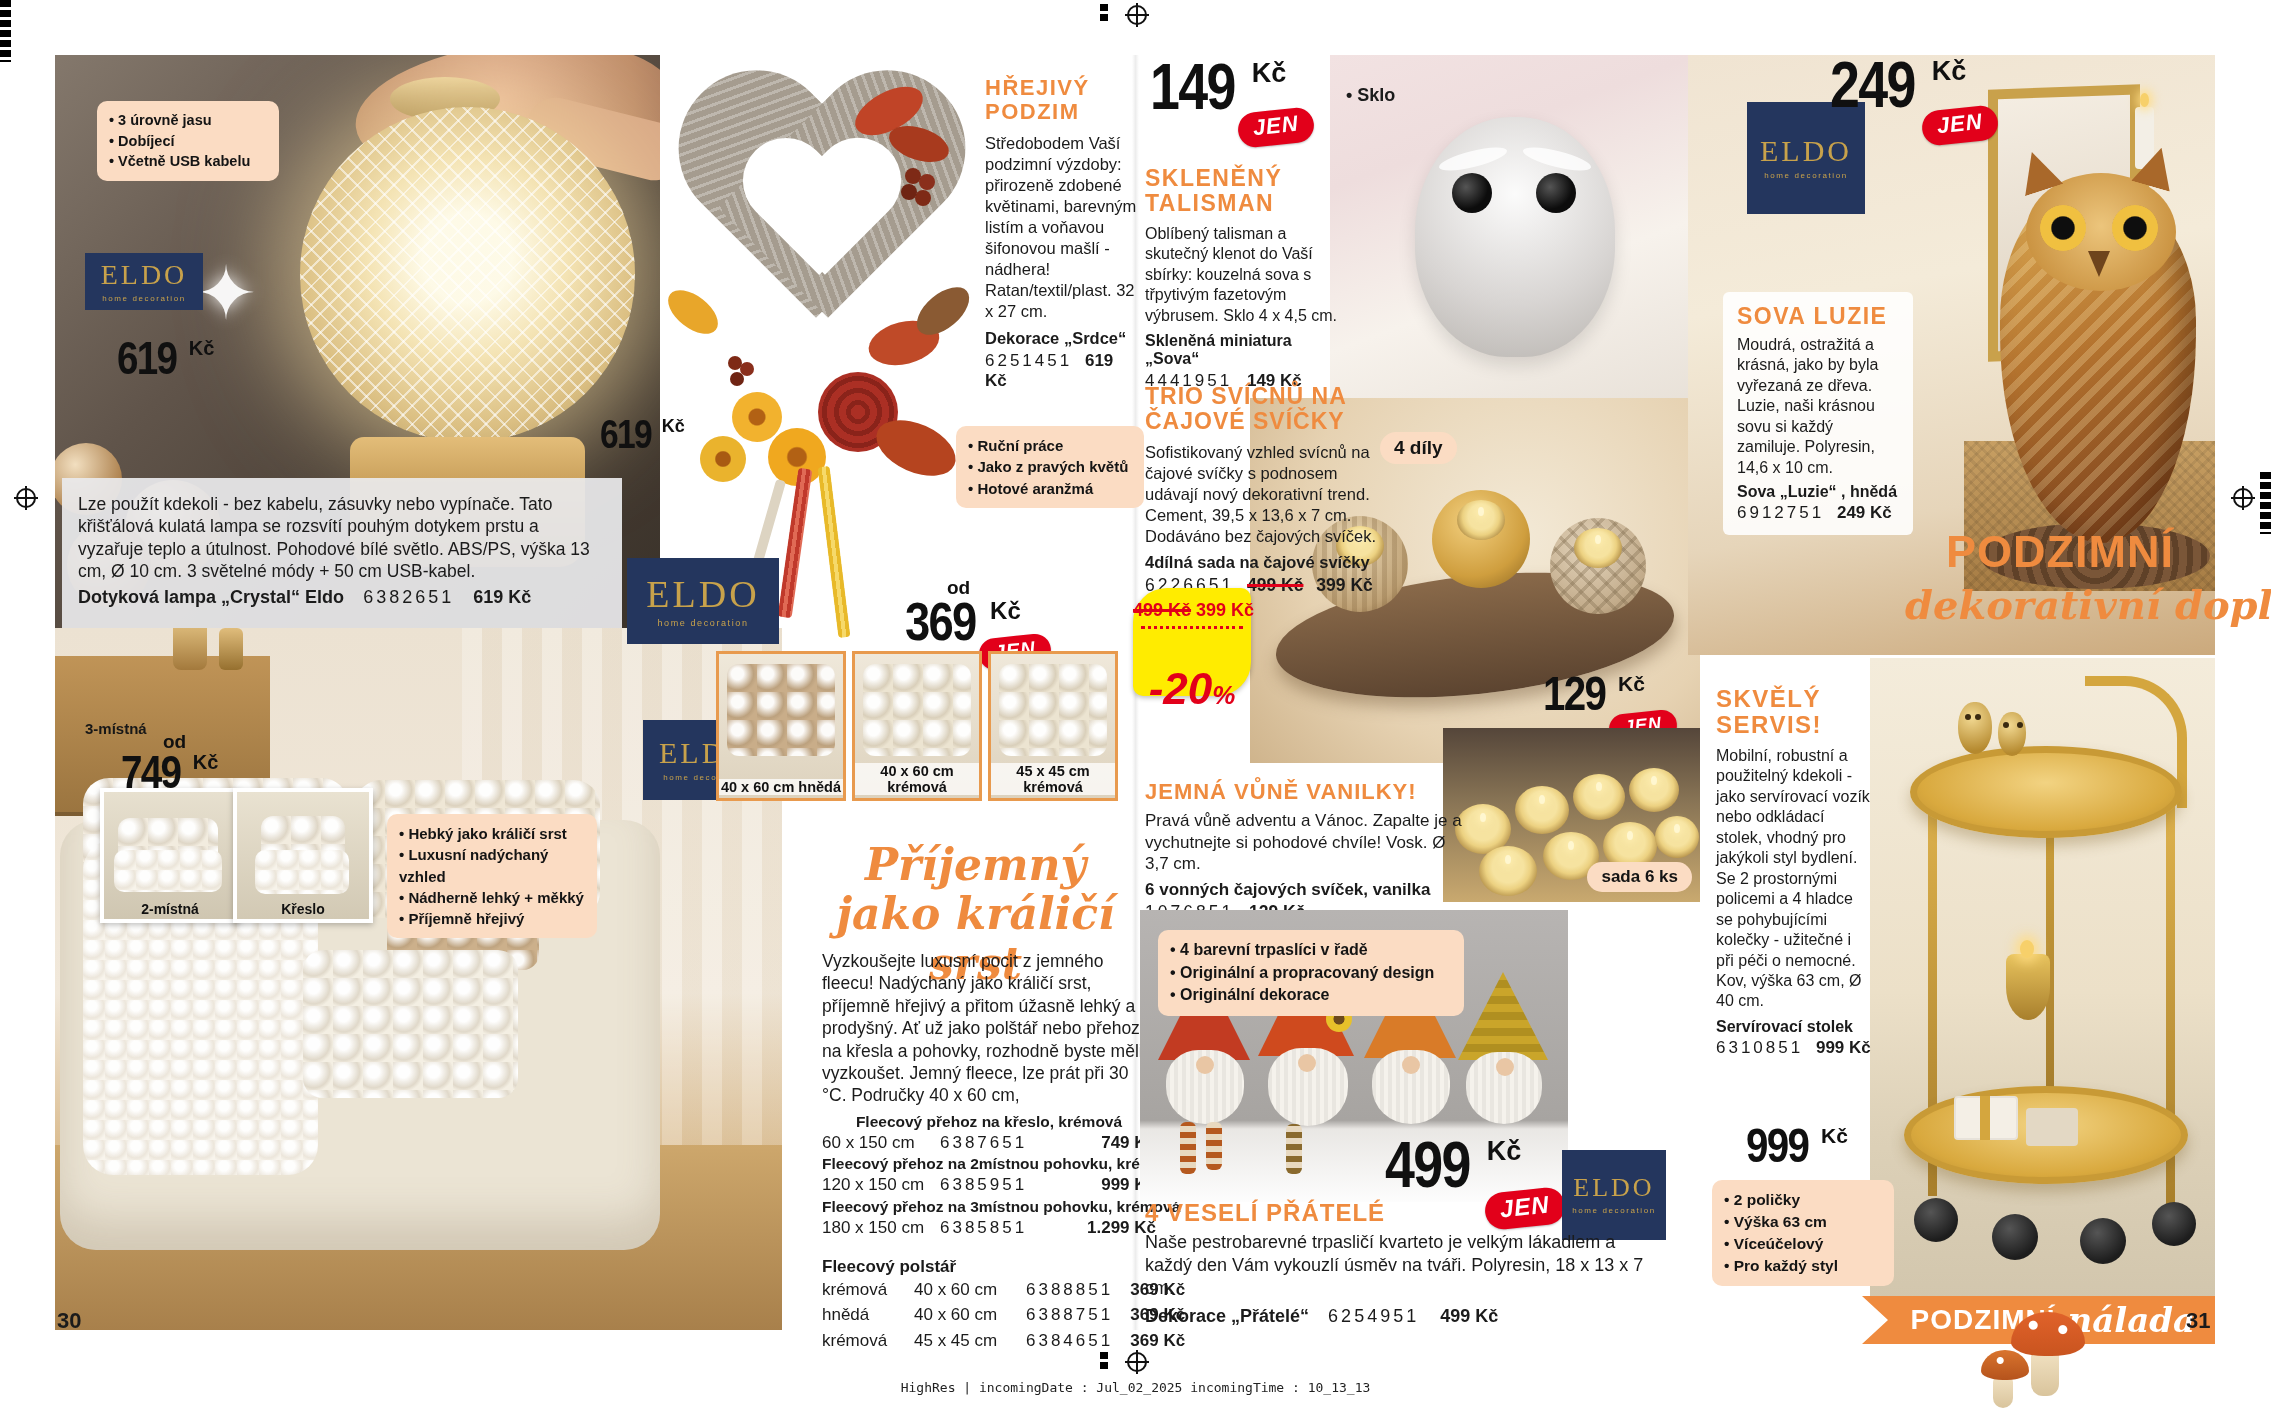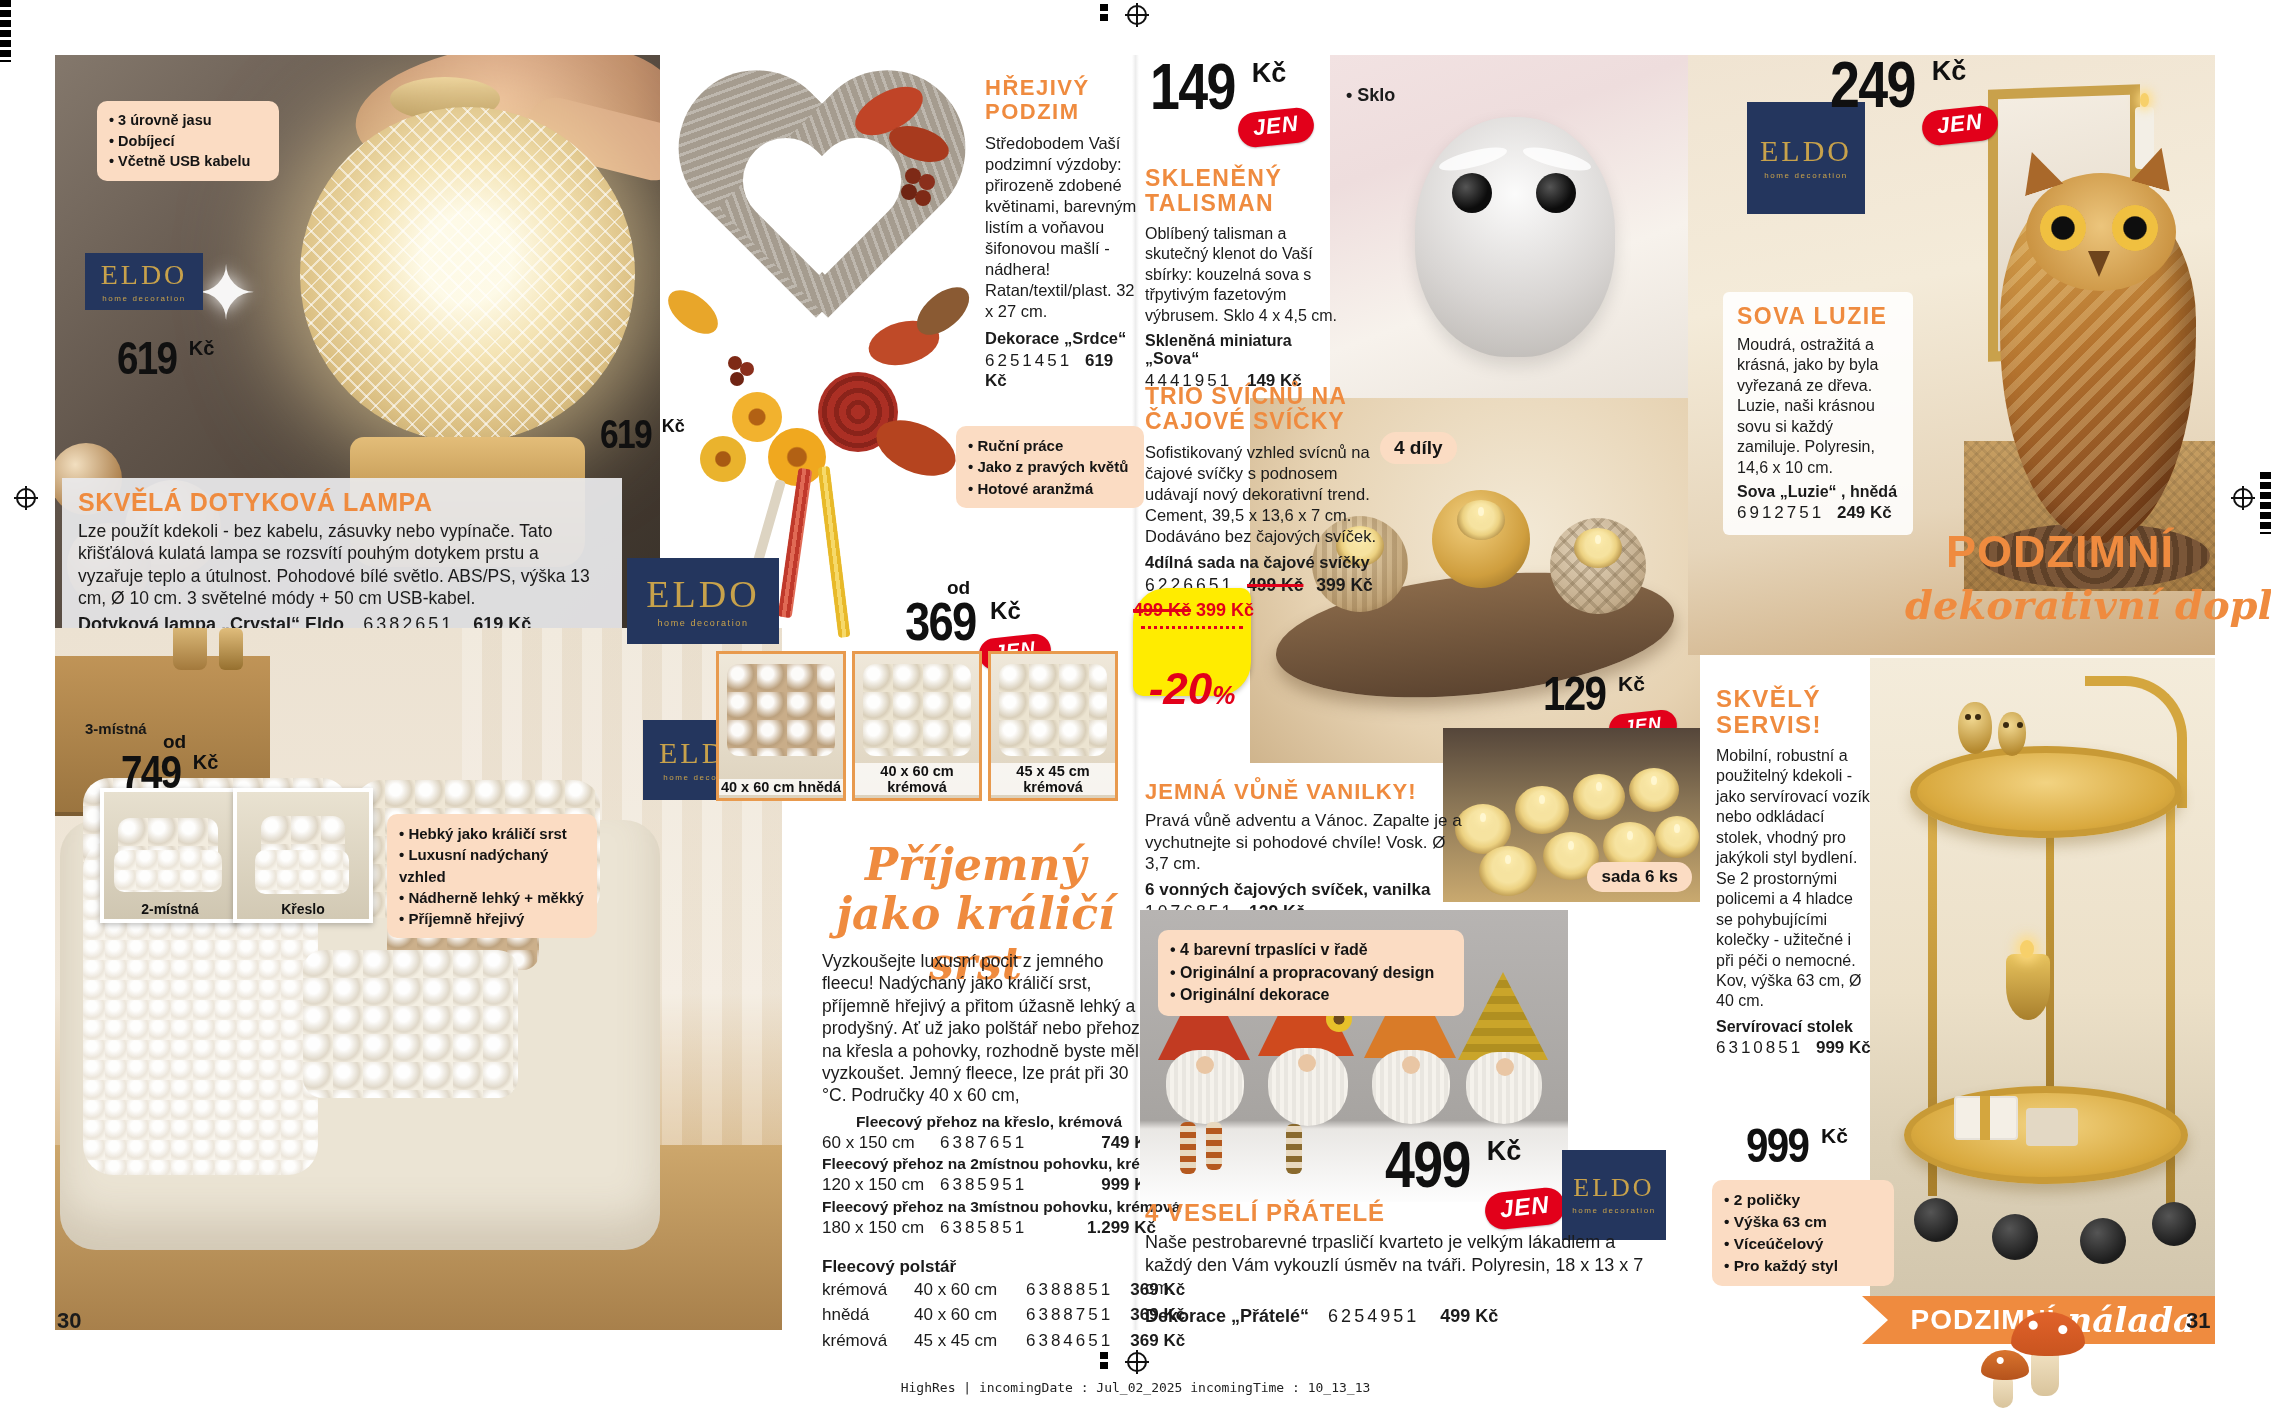--- a/index.html
+++ b/index.html
@@ -87,21 +87,20 @@
     <div class="eldo" style="left:30px;top:198px;width:118px;height:57px;">
       <div class="n" style="font-size:28px;">ELDO</div>
       <div class="t">home decoration</div>
     </div>
     <div class="price" style="left:62px;top:282px;">
       <span class="pd" style="font-size:46px;">619</span><span class="pc" style="font-size:20px;">Kč</span>
     </div>
   </div>
 
   <div class="abs" style="left:62px;top:478px;width:560px;height:150px;background:rgba(233,233,236,.93);padding:11px 16px;box-sizing:border-box;">
-    <div class="h-or" style="font-size:25px;">SKVĚLÁ DOTYKOVÁ LAMPA</div>
     <div class="body-t" style="font-size:17.5px;margin-top:4px;">Lze použít kdekoli - bez kabelu, zásuvky nebo vypínače. Tato křišťálová kulatá lampa se rozsvítí pouhým dotykem prstu a vyzařuje teplo a útulnost. Pohodové bílé světlo. ABS/PS, výška 13 cm, Ø 10 cm. 3 světelné módy + 50 cm USB-kabel.</div>
     <div style="margin-top:4px;font-size:18px;">
       <span class="bold">Dotyková lampa „Crystal“</span>
       <span class="bold">Eldo</span>
       <span class="code" style="margin-left:14px;">6382651</span>
       <span class="bold" style="margin-left:14px;">619 Kč</span>
     </div>
   </div>
 
   <div class="ph" style="left:55px;top:628px;width:727px;height:702px;background:linear-gradient(180deg,#ece2d2 0%,#f1e8da 52%,#d9b98a 76%,#b98f5e 100%);">

